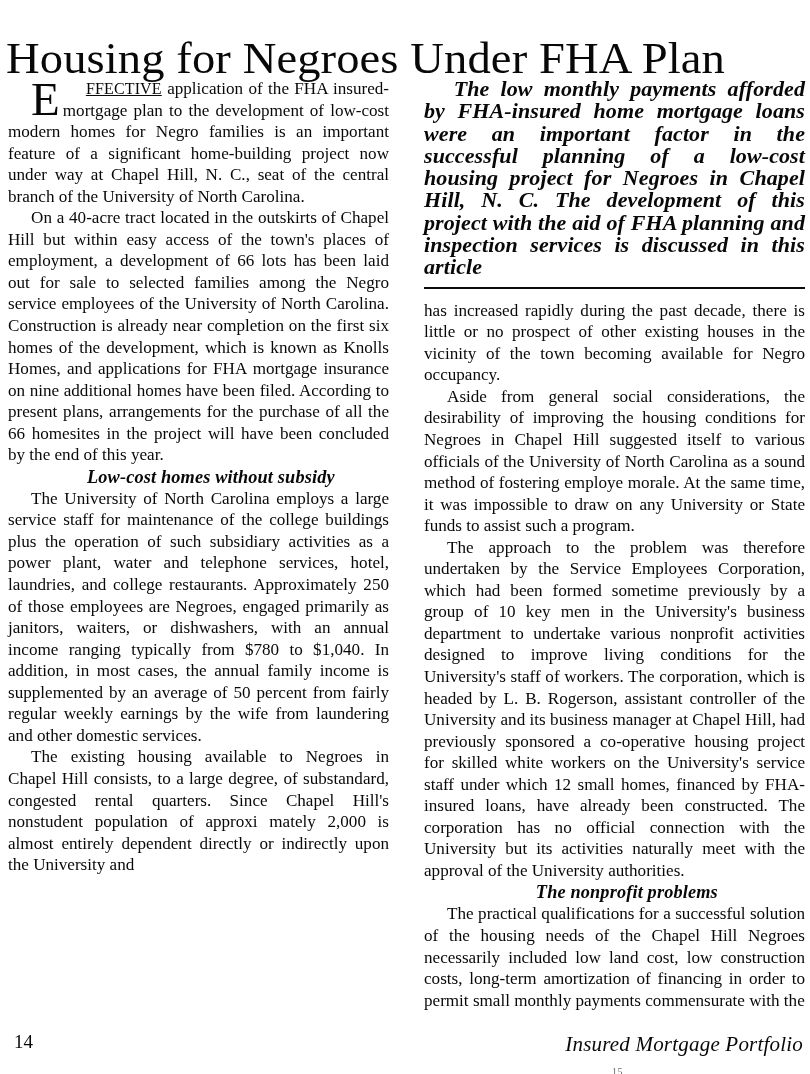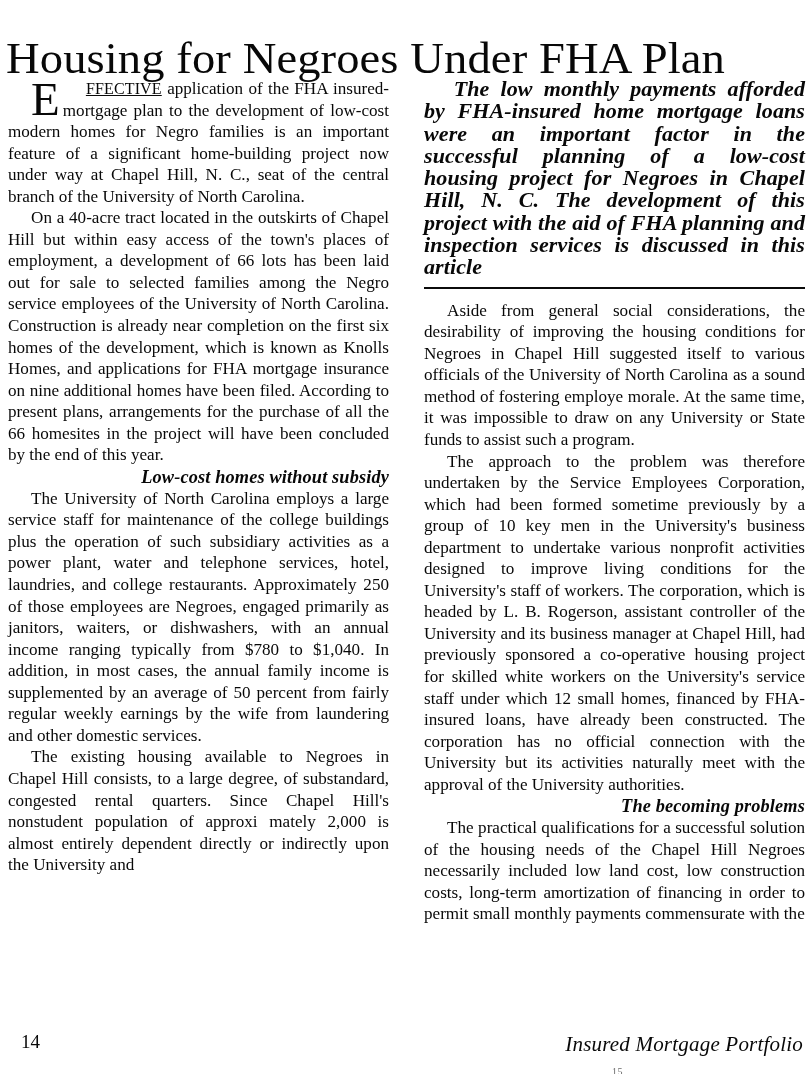--- a/index.html
+++ b/index.html
@@ -97,30 +97,30 @@
     width: 100%;
     height: 0;
   }
 
   
   .subhead {
     font-style: italic;
     font-weight: bold;
     font-size: 18.3px;
     line-height: 22px;
-    text-align: right;
+    text-align: center;
     text-indent: 0;
     margin: 12px 0 9px 0;
     letter-spacing: 0.15px;
   }
 
   
   .page-number {
     position: absolute;
-    left: 21px;
+    left: 14px;
     top: 1031px;
     font-size: 19px;
     line-height: 22px;
   }
   .footer-note {
     position: absolute;
     right: 7px;
     top: 1034px;
     font-style: italic;
     font-size: 21px;
@@ -159,26 +159,27 @@
 
     <p>The existing housing available to Negroes in Chapel Hill consists, to a large degree, of substandard, congested rental quarters. Since Chapel Hill's nonstudent population of approxi mately 2,000 is almost entirely dependent directly or indirectly upon the University and</p>
   </div>
 
   <div class="col col-right">
 
     <p class="standfirst">The low monthly payments afforded by FHA-insured home mortgage loans were an important factor in the successful planning of a low-cost housing project for Negroes in Chapel Hill, N. C.  The development of this project with the aid of FHA planning and inspection services is discussed in this article</p>
 
     <hr class="rule">
 
+    <p class="cont">has increased rapidly during the past decade, there is little or no prospect of other existing houses in the vicinity of the town becoming available for Negro occupancy.</p>
 
     <p>Aside from general social considerations, the desirability of improving the housing conditions for Negroes in Chapel Hill suggested itself to various officials of the University of North Carolina as a sound method of fostering employe morale.  At the same time, it was impossible to draw on any University or State funds to assist such a program.</p>
 
     <p>The approach to the problem was therefore undertaken by the Service Employees Corporation, which had been formed sometime previously by a group of 10 key men in the University's business department to undertake various nonprofit activities designed to improve living conditions for the University's staff of workers.  The corporation, which is headed by L. B. Rogerson, assistant controller of the University and its business manager at Chapel Hill, had previously sponsored a co-operative housing project for skilled white workers on the University's service staff under which 12 small homes, financed by FHA-insured loans, have already been constructed. The corporation has no official connection with the University but its activities naturally meet with the approval of the University authorities.</p>
 
-    <p class="subhead">The becoming problems</p>
+    <p class="subhead">The nonprofit problems</p>
 
     <p>The practical qualifications for a successful solution of the housing needs of the Chapel Hill Negroes necessarily included low land cost, low construction costs, long-term amortization of financing in order to permit small monthly payments commensurate with the</p>
   </div>
 
   <div class="page-number">14</div>
 
   <div class="footer-note">Insured Mortgage Portfolio</div>
 
   <div class="footer-stub">15</div>
 

